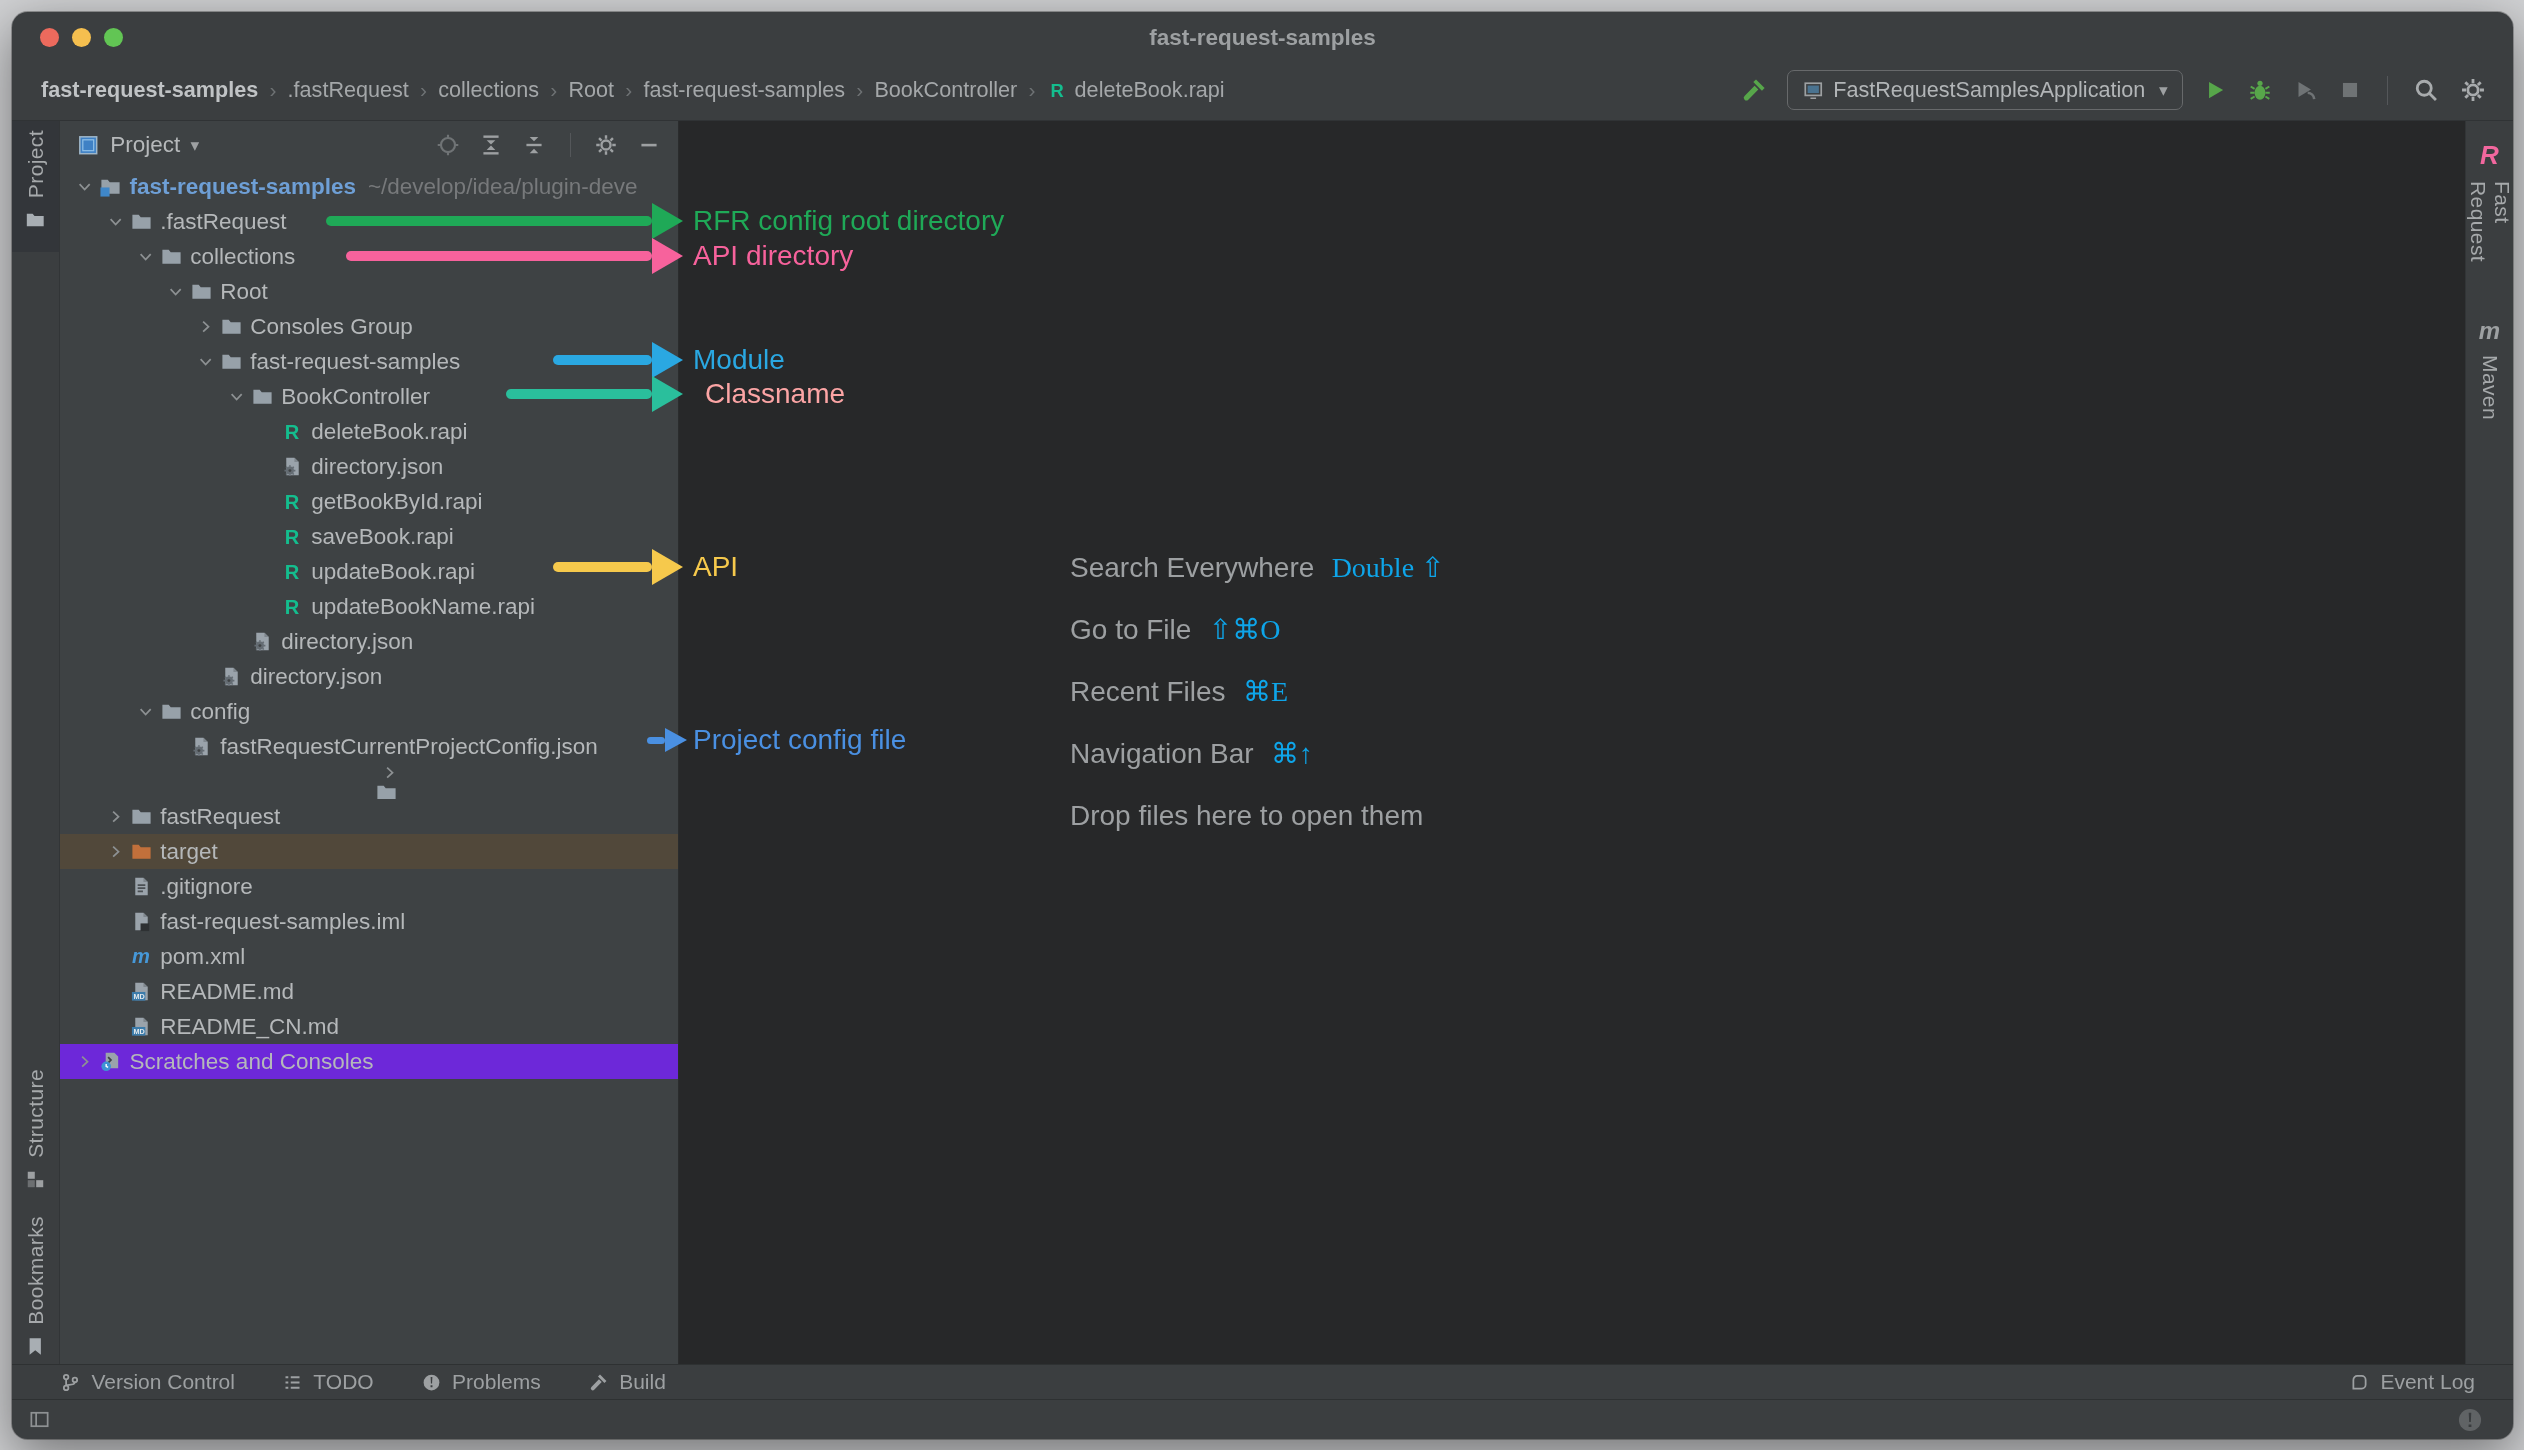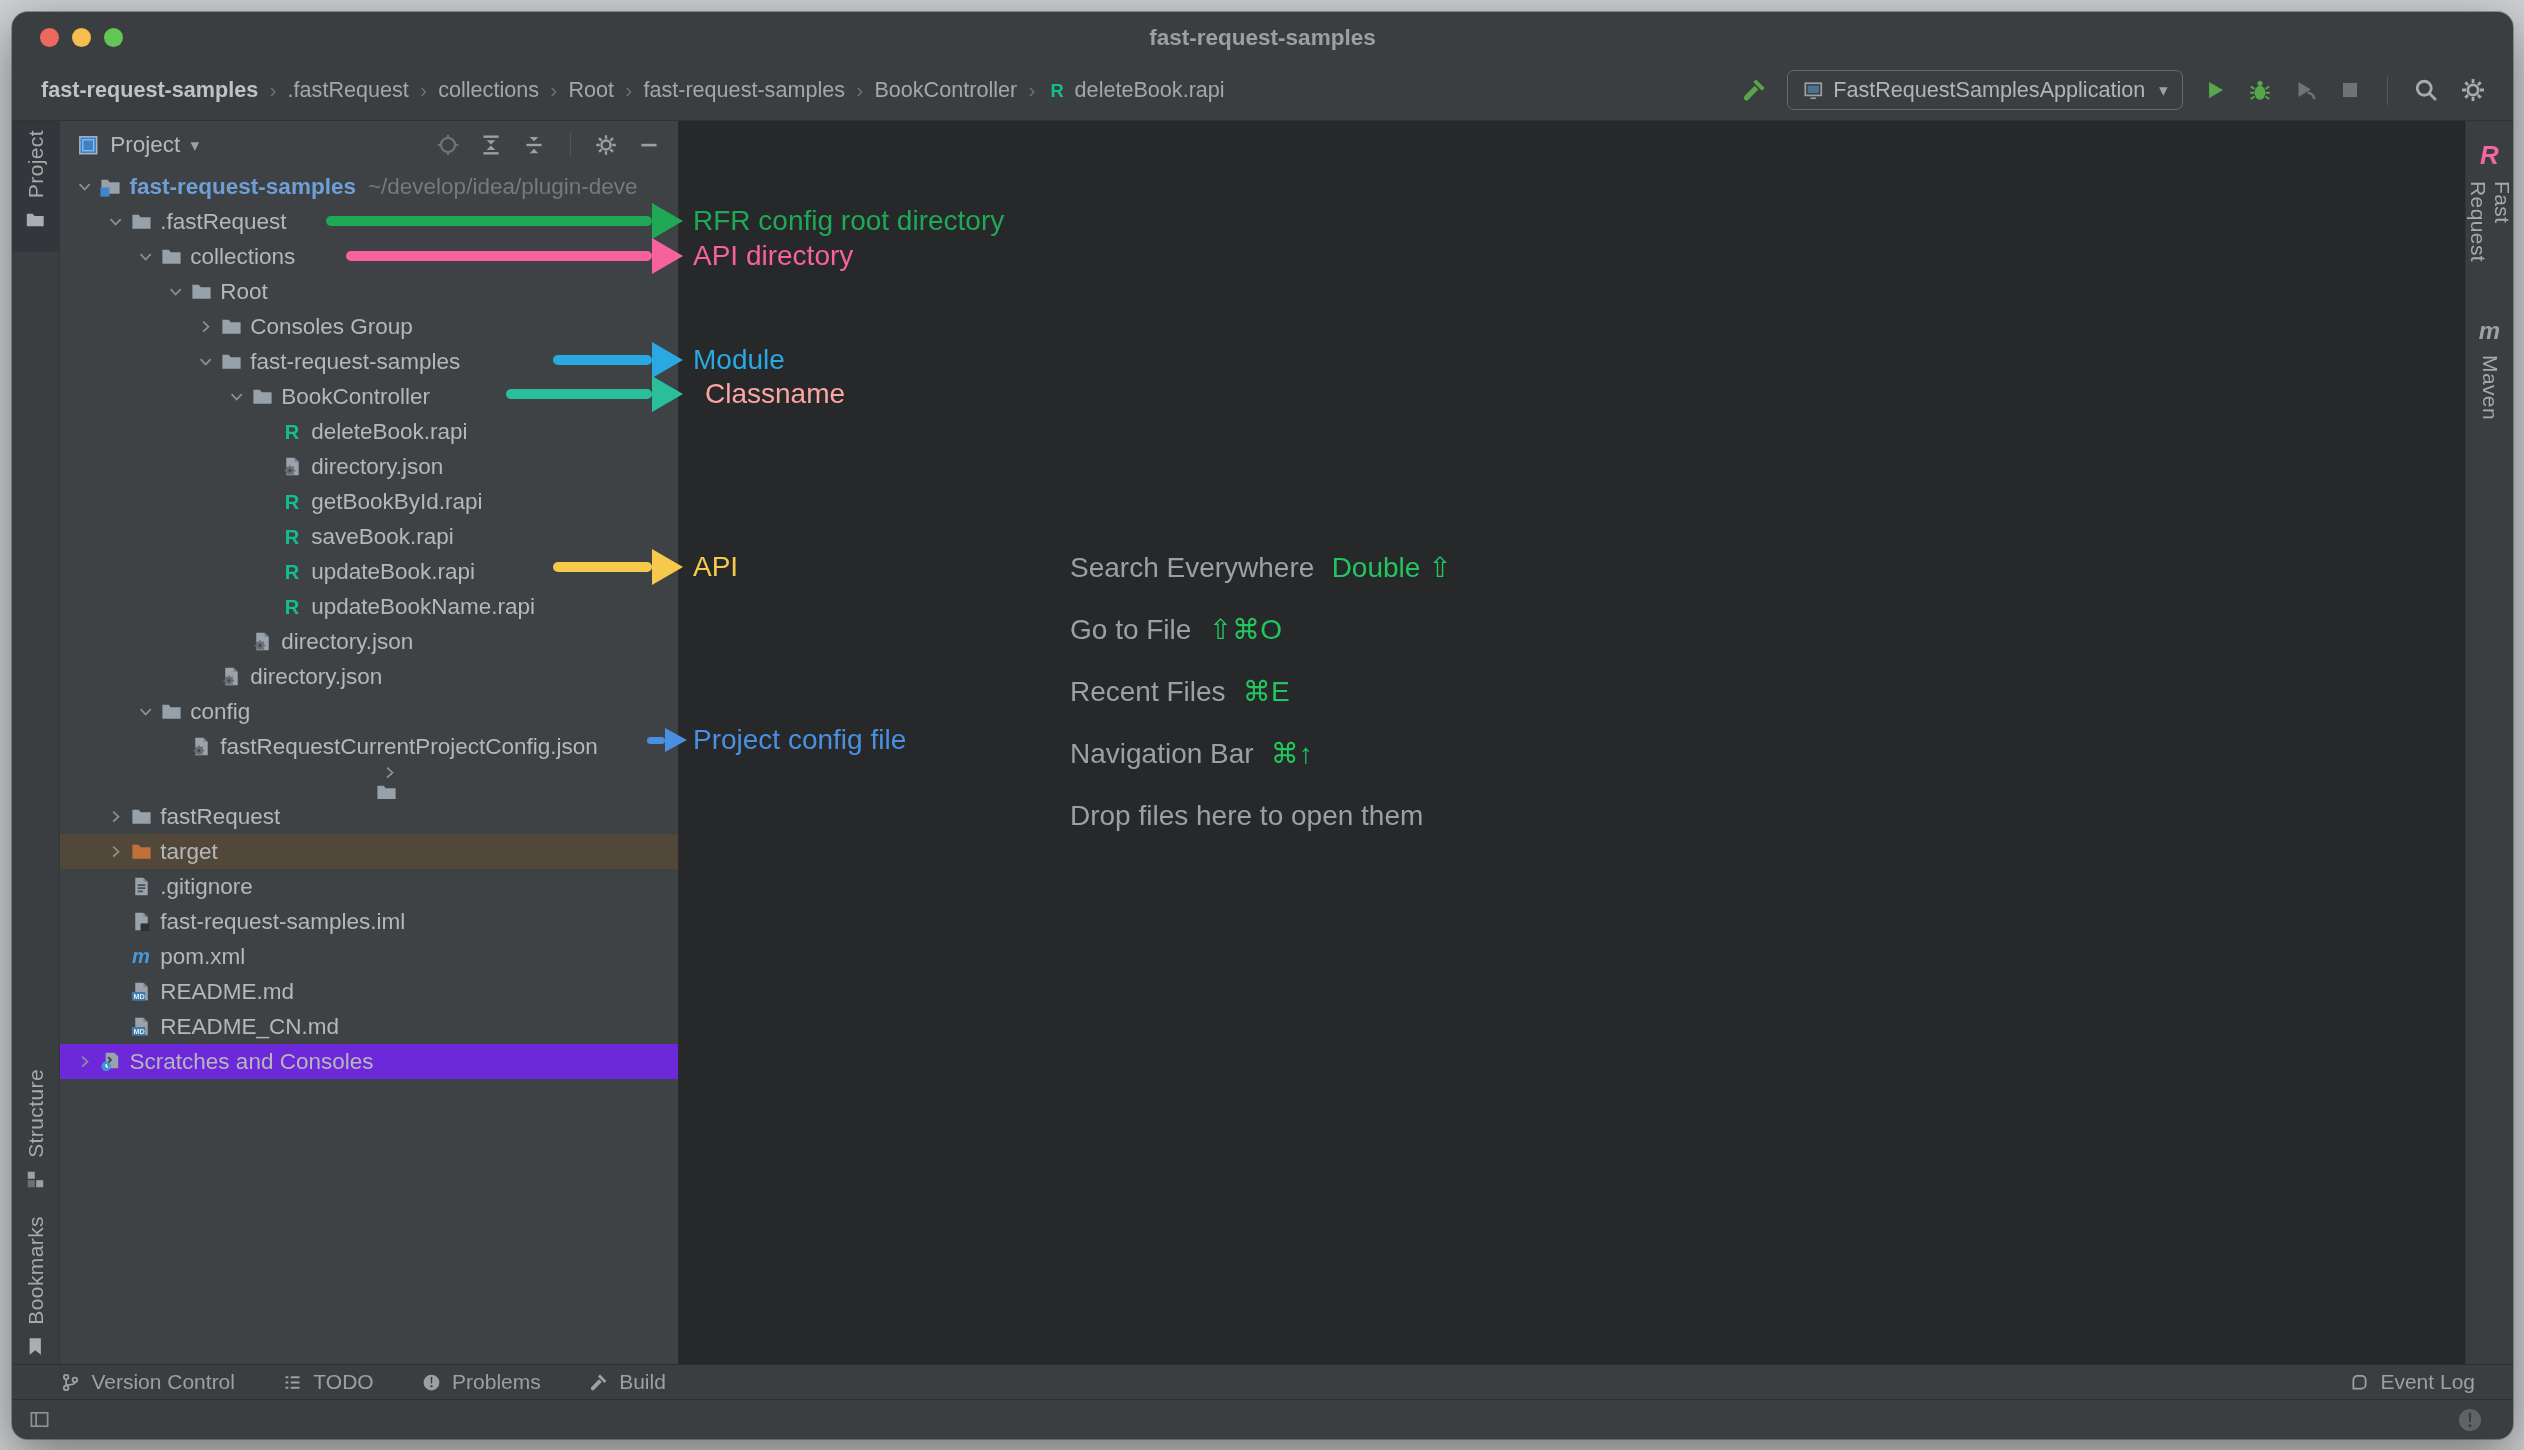--- a/index.html
+++ b/index.html
@@ -78,21 +78,21 @@
   .arrow { position:absolute; height:38px; }
   .a-line { position:absolute; left:0; top:50%; height:10.4px; margin-top:-5.2px; border-radius:5.2px; }
   .a-head { position:absolute; right:0; top:50%; width:0; height:0; margin-top:-18px;
     border-top:18px solid transparent; border-bottom:18px solid transparent; }
   .arrow.sm .a-line { height:7px; margin-top:-3.5px; }
   .arrow.sm .a-head { margin-top:-12px; border-top-width:12px; border-bottom-width:12px; }
   .anno-label { position:absolute; font-size:28px; line-height:38px; white-space:nowrap; }
 
   .hints { position:absolute; left:1058px; top:428px; }
   .hint-row { height:38px; line-height:38px; margin-bottom:24px; font-size:28px; color:#9da0a2; white-space:nowrap; }
-  .hint-keys { color:#22c55e; margin-left:17.3px; }
+  .hint-keys { color:#0ea5e9; margin-left:17.3px;font-family:Liberation Serif, serif; }
 
   
   .tw-bar { height:35px; flex:0 0 auto; border-top:0.9px solid #2e3132; display:flex;
     align-items:center; padding:0 38px 0 48px; gap:47px; }
   .tw-btn { display:flex; align-items:center; gap:10.4px; font-size:21px; color:#9da0a2; cursor:default; }
   .tw-right { margin-left:auto; }
   .statusbar { height:40px; flex:0 0 auto; border-top:0.9px solid #2e3132; position:relative; }
   .sb-left { position:absolute; left:15.6px; top:7.8px; }
   .sb-right { position:absolute; right:29px; top:6px; }
 </style>

